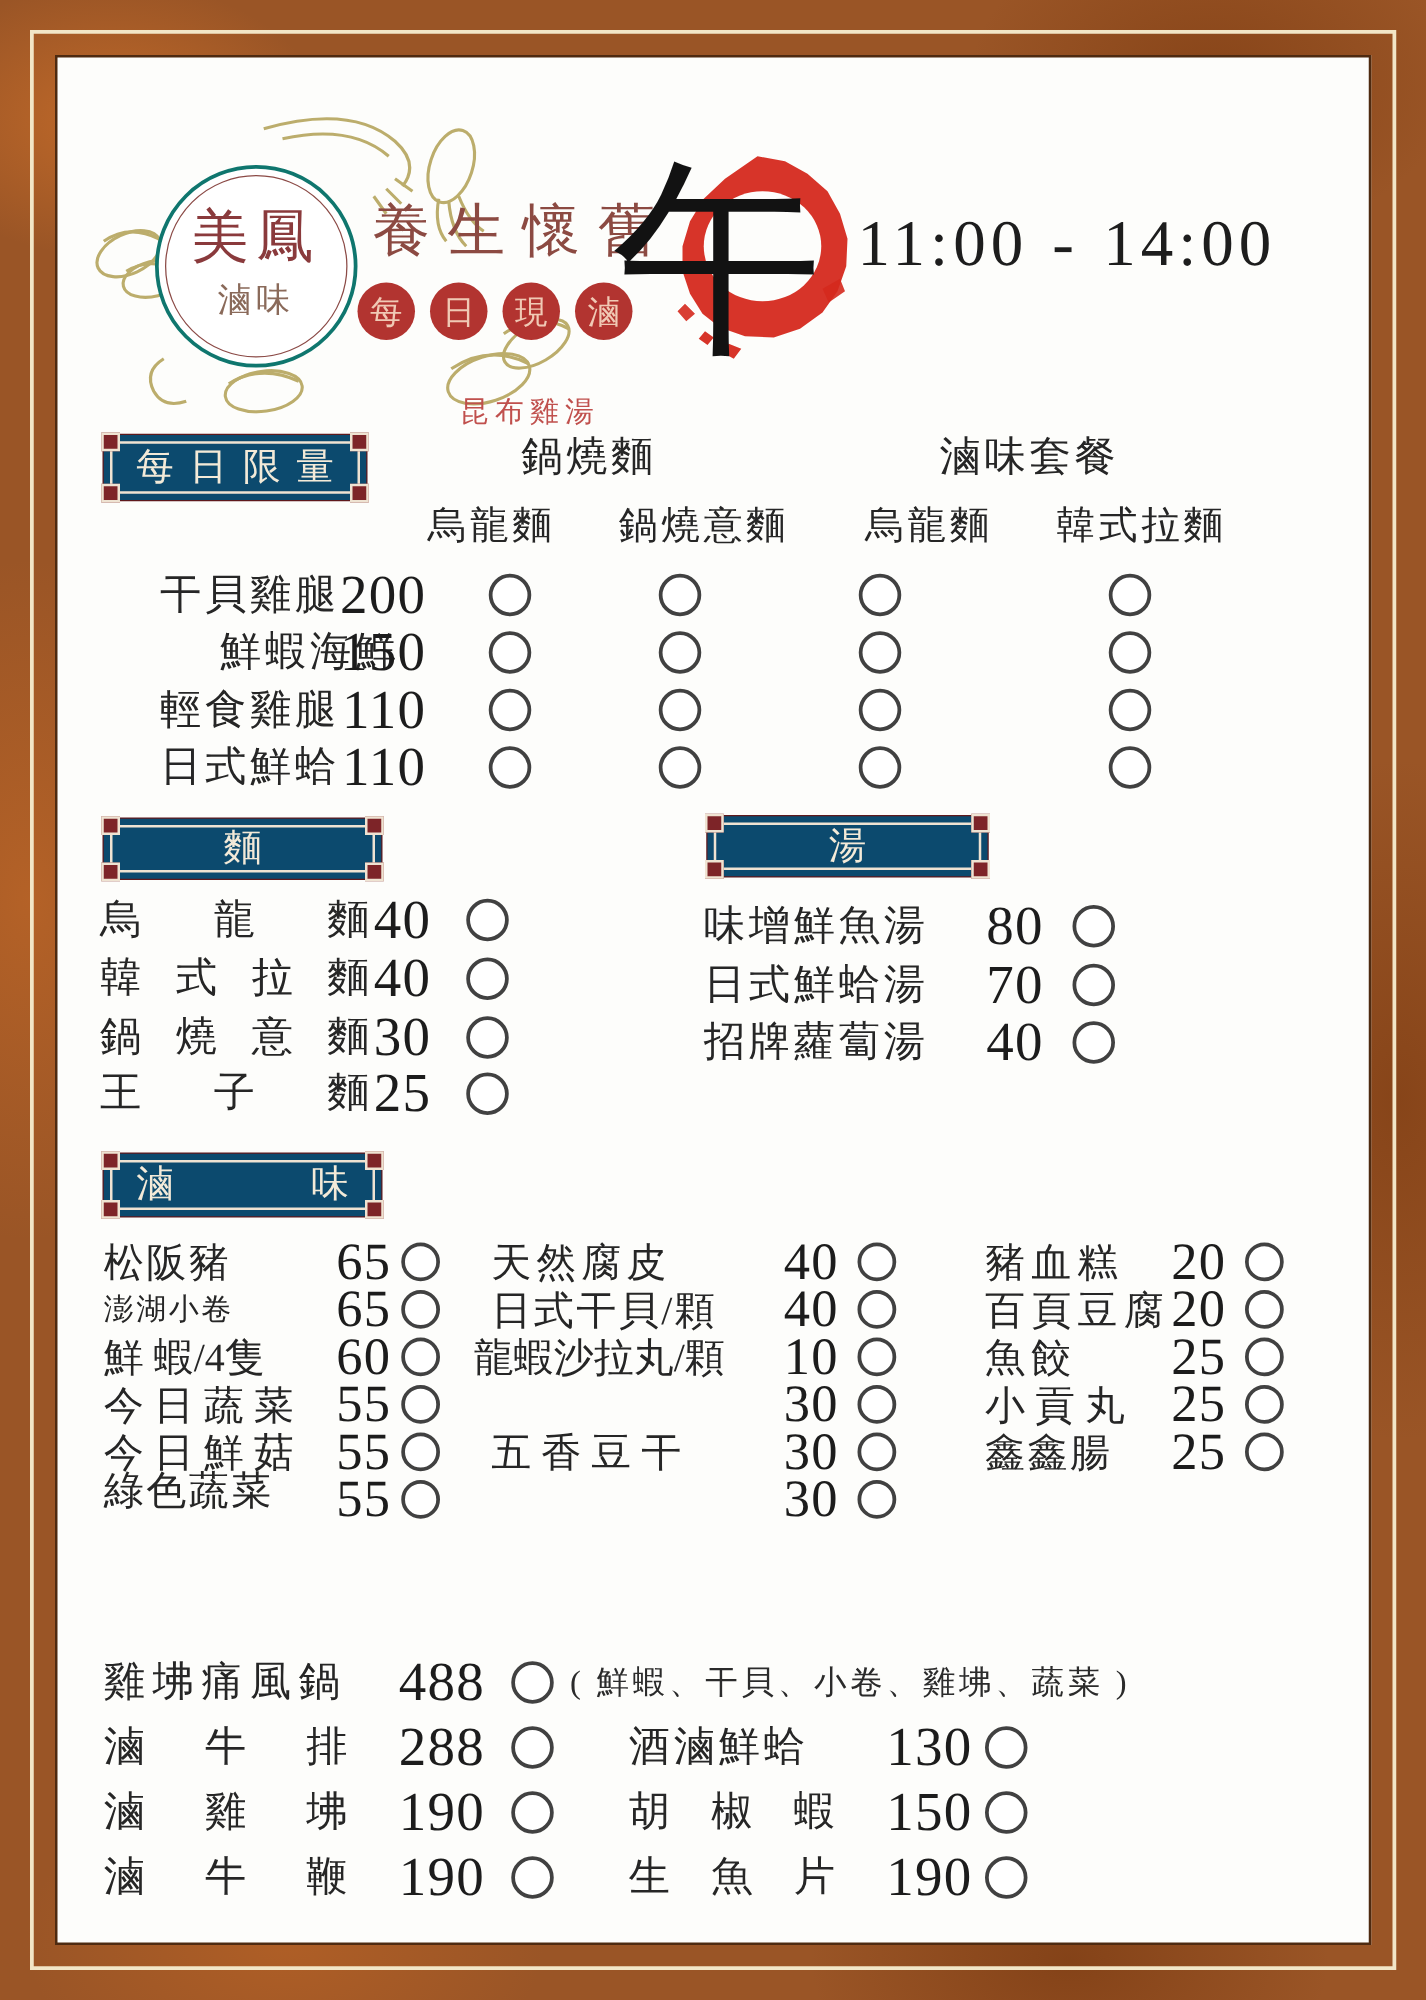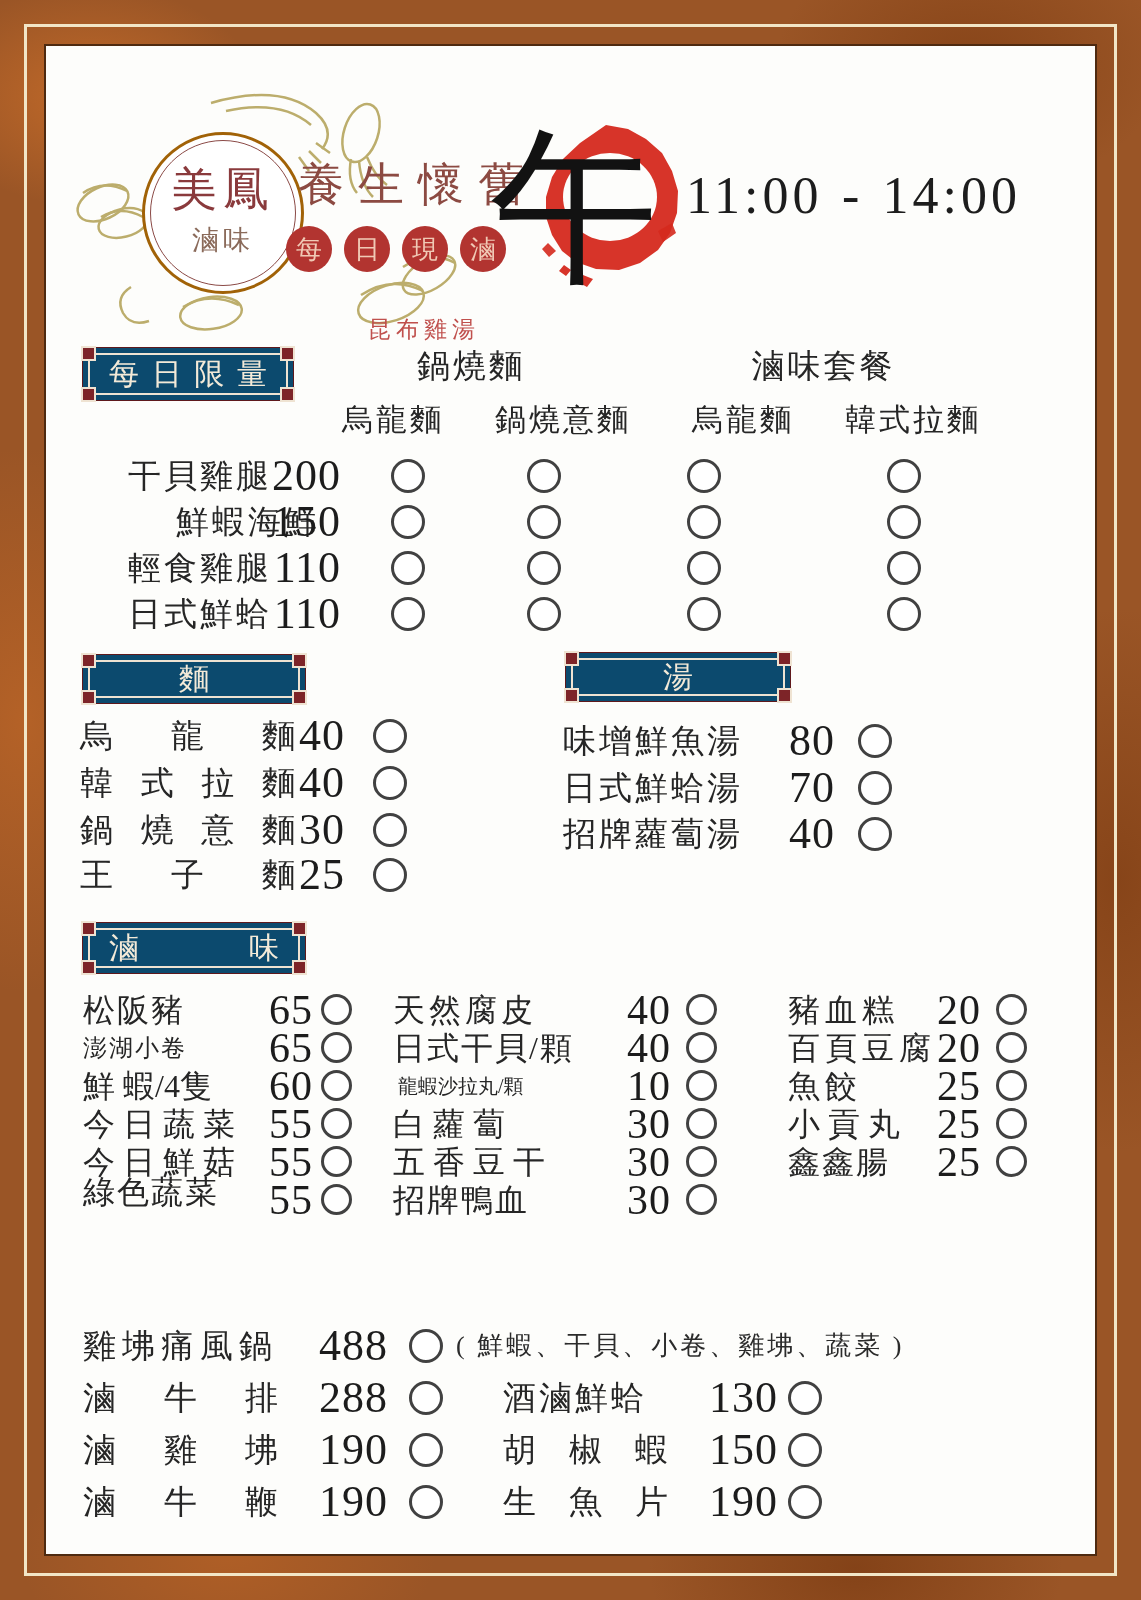--- a/index.html
+++ b/index.html
@@ -52,21 +52,21 @@
       <ellipse cx="300" cy="52" rx="17" ry="30" transform="rotate(18 300 52)"></ellipse>
       <path d="M290,78 q-4,22 6,34 M306,76 q8,20 20,28 M298,80 q2,24 14,36"></path>
       <ellipse cx="150" cy="232" rx="31" ry="16" transform="rotate(-8 150 232)"></ellipse>
       <path d="M122,226 q26,-16 56,-2"></path>
       <ellipse cx="330" cy="222" rx="34" ry="18" transform="rotate(-18 330 222)"></ellipse>
       <ellipse cx="368" cy="194" rx="29" ry="15" transform="rotate(-30 368 194)"></ellipse>
       <path d="M300,214 q30,-20 62,-4 M342,186 q26,-18 52,-4"></path>
       <path d="M70,206 q-16,10 -8,26 q8,14 26,8"></path>
     </svg>
 
-    <div style="position:absolute;left:96px;top:86px;width:156px;height:156px;border:3px solid #a16207;border-radius:50%;background:#fff;">
+    <div style="position:absolute;left:78px;top:86px;width:156px;height:156px;border:3px solid #0f766e;border-radius:50%;background:#fff;">
       <div style="position:absolute;inset:5px;border:1.5px solid #8b4a46;border-radius:50%;"></div>
       <div class="t" style="left:0;right:0;top:32px;text-align:center;font-size:46px;color:#8a3a3c;letter-spacing:6px;">美鳳</div>
       <div class="t" style="left:0;right:0;top:92px;text-align:center;font-size:27px;color:#8a6a5a;letter-spacing:4px;">滷味</div>
     </div>
 
     <div class="t" style="left:252px;top:116px;font-size:46px;color:#8c4a42;letter-spacing:14px;">養生懷舊</div>
 
     <div style="position:absolute;left:240px;top:180px;display:flex;gap:12px;">
       <div class="stampc">每</div>
       <div class="stampc">日</div>
@@ -208,30 +208,28 @@
     <div class="t" style="left:37px;top:1127px;width:190px;font-size:32px;line-height:38px;letter-spacing:2px;">綠色蔬菜</div>
     <div class="t price" style="left:167px;top:1135px;width:100px;font-size:42px;line-height:38px;">55</div>
     <div class="circ" style="left:275px;top:1138px;width:31px;height:31px;"></div>
 
     <div class="t" style="left:347px;top:945px;width:260px;font-size:32px;line-height:38px;letter-spacing:4px;">天然腐皮</div>
     <div class="t price" style="left:525px;top:945px;width:100px;font-size:42px;line-height:38px;">40</div>
     <div class="circ" style="left:640px;top:948px;width:31px;height:31px;"></div>
     <div class="t" style="left:347px;top:983px;width:260px;font-size:32px;line-height:38px;letter-spacing:2px;">日式干貝/顆</div>
     <div class="t price" style="left:525px;top:983px;width:100px;font-size:42px;line-height:38px;">40</div>
     <div class="circ" style="left:640px;top:986px;width:31px;height:31px;"></div>
-    <div class="t" style="left:352px;top:1021px;width:270px;font-size:20px;line-height:38px;">龍蝦沙拉丸/顆</div>
+    <div class="t" style="left:333px;top:1021px;width:270px;font-size:32px;line-height:38px;">龍蝦沙拉丸/顆</div>
     <div class="t price" style="left:525px;top:1021px;width:100px;font-size:42px;line-height:38px;">10</div>
     <div class="circ" style="left:640px;top:1024px;width:31px;height:31px;"></div>
-    <div class="t" style="left:347px;top:1059px;width:260px;font-size:32px;line-height:38px;letter-spacing:8px;">白蘿蔔</div>
     <div class="t price" style="left:525px;top:1059px;width:100px;font-size:42px;line-height:38px;">30</div>
     <div class="circ" style="left:640px;top:1062px;width:31px;height:31px;"></div>
     <div class="t" style="left:347px;top:1097px;width:260px;font-size:32px;line-height:38px;letter-spacing:8px;">五香豆干</div>
     <div class="t price" style="left:525px;top:1097px;width:100px;font-size:42px;line-height:38px;">30</div>
     <div class="circ" style="left:640px;top:1100px;width:31px;height:31px;"></div>
-    <div class="t" style="left:347px;top:1135px;width:260px;font-size:32px;line-height:38px;letter-spacing:2px;">招牌鴨血</div>
     <div class="t price" style="left:525px;top:1135px;width:100px;font-size:42px;line-height:38px;">30</div>
     <div class="circ" style="left:640px;top:1138px;width:31px;height:31px;"></div>
 
     <div class="t" style="left:742px;top:945px;width:175px;font-size:32px;line-height:38px;letter-spacing:5px;">豬血糕</div>
     <div class="t price" style="left:835px;top:945px;width:100px;font-size:42px;line-height:38px;">20</div>
     <div class="circ" style="left:950px;top:948px;width:31px;height:31px;"></div>
     <div class="t" style="left:742px;top:983px;width:175px;font-size:32px;line-height:38px;letter-spacing:5px;">百頁豆腐</div>
     <div class="t price" style="left:835px;top:983px;width:100px;font-size:42px;line-height:38px;">20</div>
     <div class="circ" style="left:950px;top:986px;width:31px;height:31px;"></div>
     <div class="t" style="left:742px;top:1021px;width:175px;font-size:32px;line-height:38px;letter-spacing:5px;">魚餃</div>

